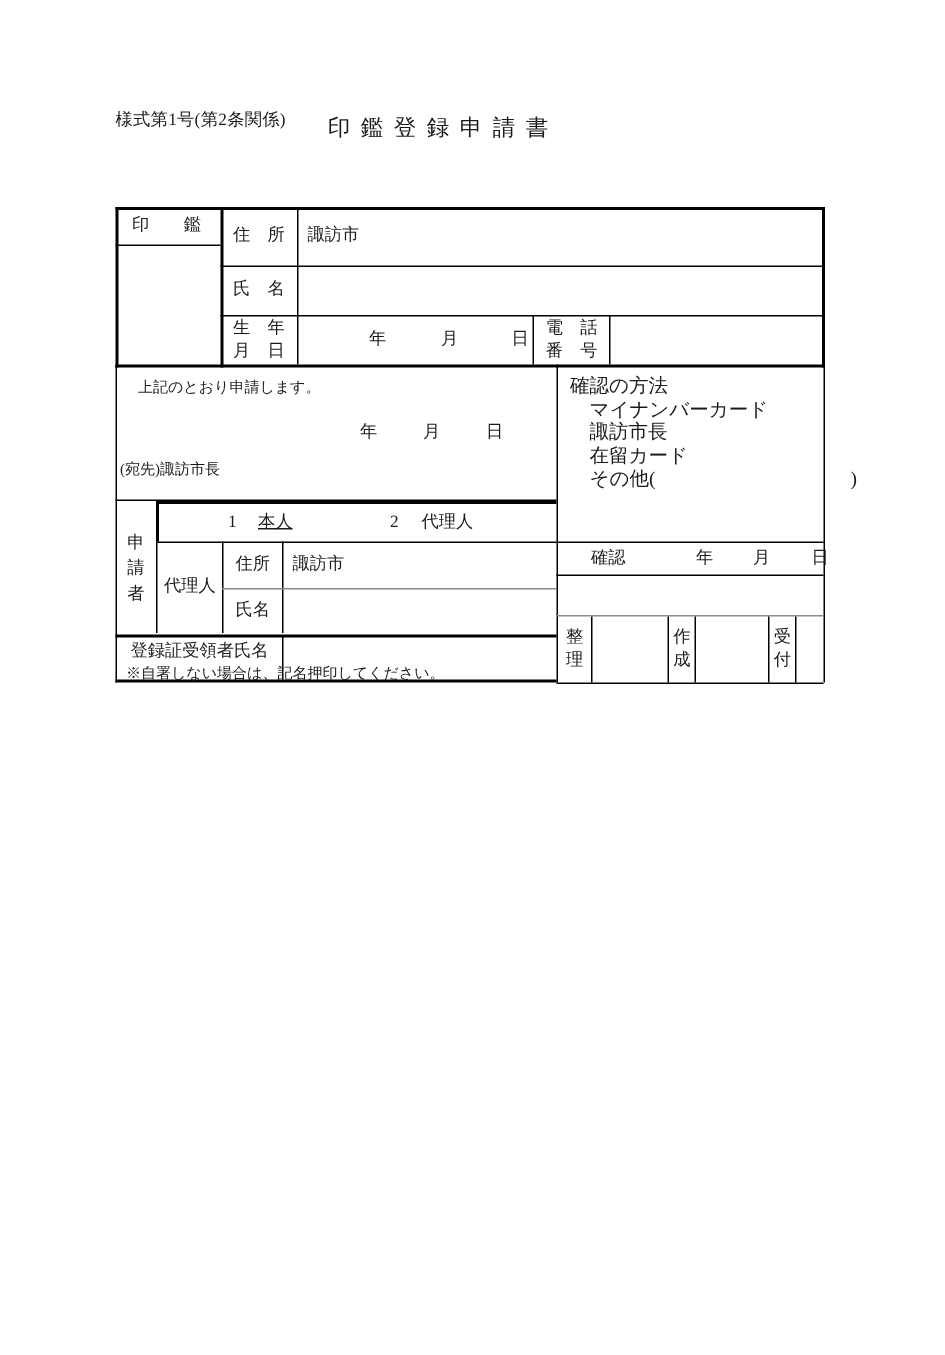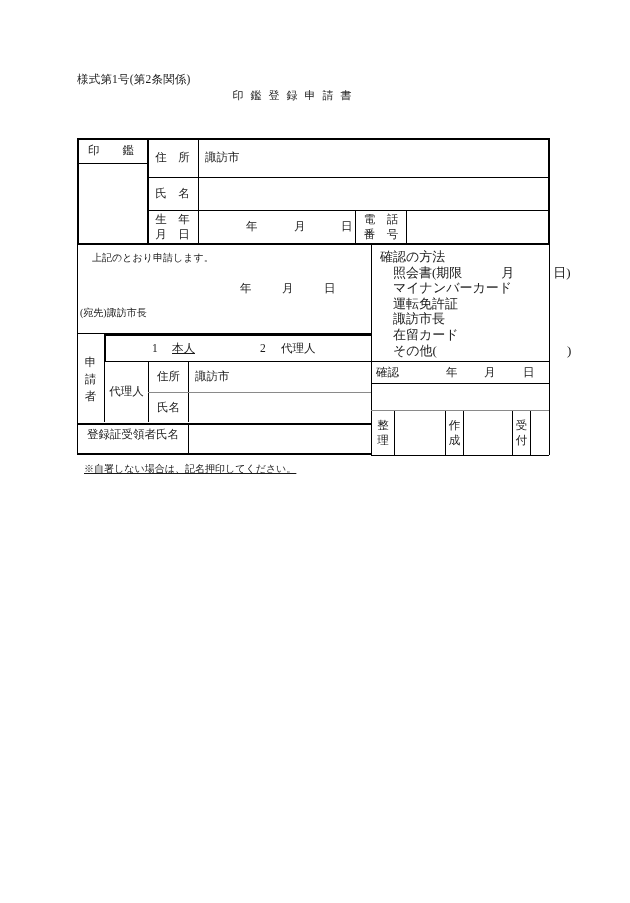--- a/index.html
+++ b/index.html
@@ -29,24 +29,24 @@
     position: absolute;
     left: 77px;
     top: 72px;
     font-size: 11.5px;
     letter-spacing: 0.2px;
     white-space: nowrap;
   }
   .doc-title {
     position: absolute;
     left: 0;
-    top: 88px;
+    top: 76px;
     width: 584px;
     text-align: center;
-    font-size: 11px;
+    font-size: 15px;
     letter-spacing: 7px;
     text-indent: 7px;
     white-space: nowrap;
   }
   .hline, .vline {
     position: absolute;
     background: #000;
   }
   .hline { height: 1px; }
   .vline { width: 1px; }
@@ -149,23 +149,21 @@
   <div class="note" style="left:92px; top:251px;">上記のとおり申請します。</div>
   <div class="cell" style="left:240px; top:280px; width:130px; height:16px;">
     <span style="position:absolute; left:0px;">年</span>
     <span style="position:absolute; left:42px;">月</span>
     <span style="position:absolute; left:84px;">日</span>
   </div>
   <div class="note" style="left:80px; top:306px;">(宛先)諏訪市長</div>
 
   <div class="confirm-list" style="left:380px; top:249px;">
     <div class="head">確認の方法</div>
-    <div class="item">照会書(期限　　　月　　　日)</div>
     <div class="item">マイナンバーカード</div>
-    <div class="item">運転免許証</div>
     <div class="item">諏訪市長</div>
     <div class="item">在留カード</div>
     <div class="item">その他(　　　　　　　　　　)</div>
   </div>
 
   <div class="hline" style="left:77px; top:333px; width:294px;"></div>
 
   <div class="hline thick-h" style="left:104px; top:334px; width:267px;"></div>
   <div class="vline thick-v" style="left:104px; top:334px; height:27px;"></div>
   <div class="hline" style="left:104px; top:361px; width:267px;"></div>
@@ -198,21 +196,21 @@
   <div class="hline thick-h" style="left:77px; top:453px; width:294px;"></div>
   <div class="vline" style="left:188px; top:424px; height:29px;"></div>
   <div class="cell center" style="left:78px; top:424px; width:110px; height:20px;">登録証受領者氏名</div>
   <div class="cell" style="left:189px; top:424px; width:182px; height:29px; padding-left:6px;"></div>
 
   <div class="hline" style="left:371px; top:361px; width:178px;"></div>
   <div class="hline" style="left:371px; top:383px; width:178px;"></div>
   <div class="hline grey" style="left:371px; top:410px; width:178px;"></div>
   <div class="hline" style="left:371px; top:455px; width:178px;"></div>
 
-  <div class="cell" style="left:374px; top:362px; width:175px; height:21px;font-family:Liberation Serif, serif;">
+  <div class="cell" style="left:392px; top:362px; width:175px; height:21px;font-family:Liberation Serif, serif;">
     <span style="position:absolute; left:2px;">確認</span>
     <span style="position:absolute; left:72px;">年</span>
     <span style="position:absolute; left:110px;">月</span>
     <span style="position:absolute; left:149px;">日</span>
   </div>
 
 
   <div class="vline" style="left:394px; top:411px; height:44px;"></div>
   <div class="vline" style="left:445px; top:411px; height:44px;"></div>
   <div class="vline" style="left:463px; top:411px; height:44px;"></div>
@@ -230,15 +228,15 @@
     <span>成</span>
   </div>
   <div class="cell" style="left:464px; top:411px; width:48px; height:44px;"></div>
 
   <div class="cell vcenter-col" style="left:513px; top:411px; width:17px; height:44px; line-height:1.3;">
     <span>受</span>
     <span>付</span>
   </div>
   <div class="cell" style="left:531px; top:411px; width:18px; height:44px;"></div>
 
-  <div class="note" style="left:84px; top:462px;text-decoration:underline;">※自署しない場合は、記名押印してください。</div>
+  <div class="note" style="left:84px; top:442px;">※自署しない場合は、記名押印してください。</div>
 
 </div>
 
 </body></html>

